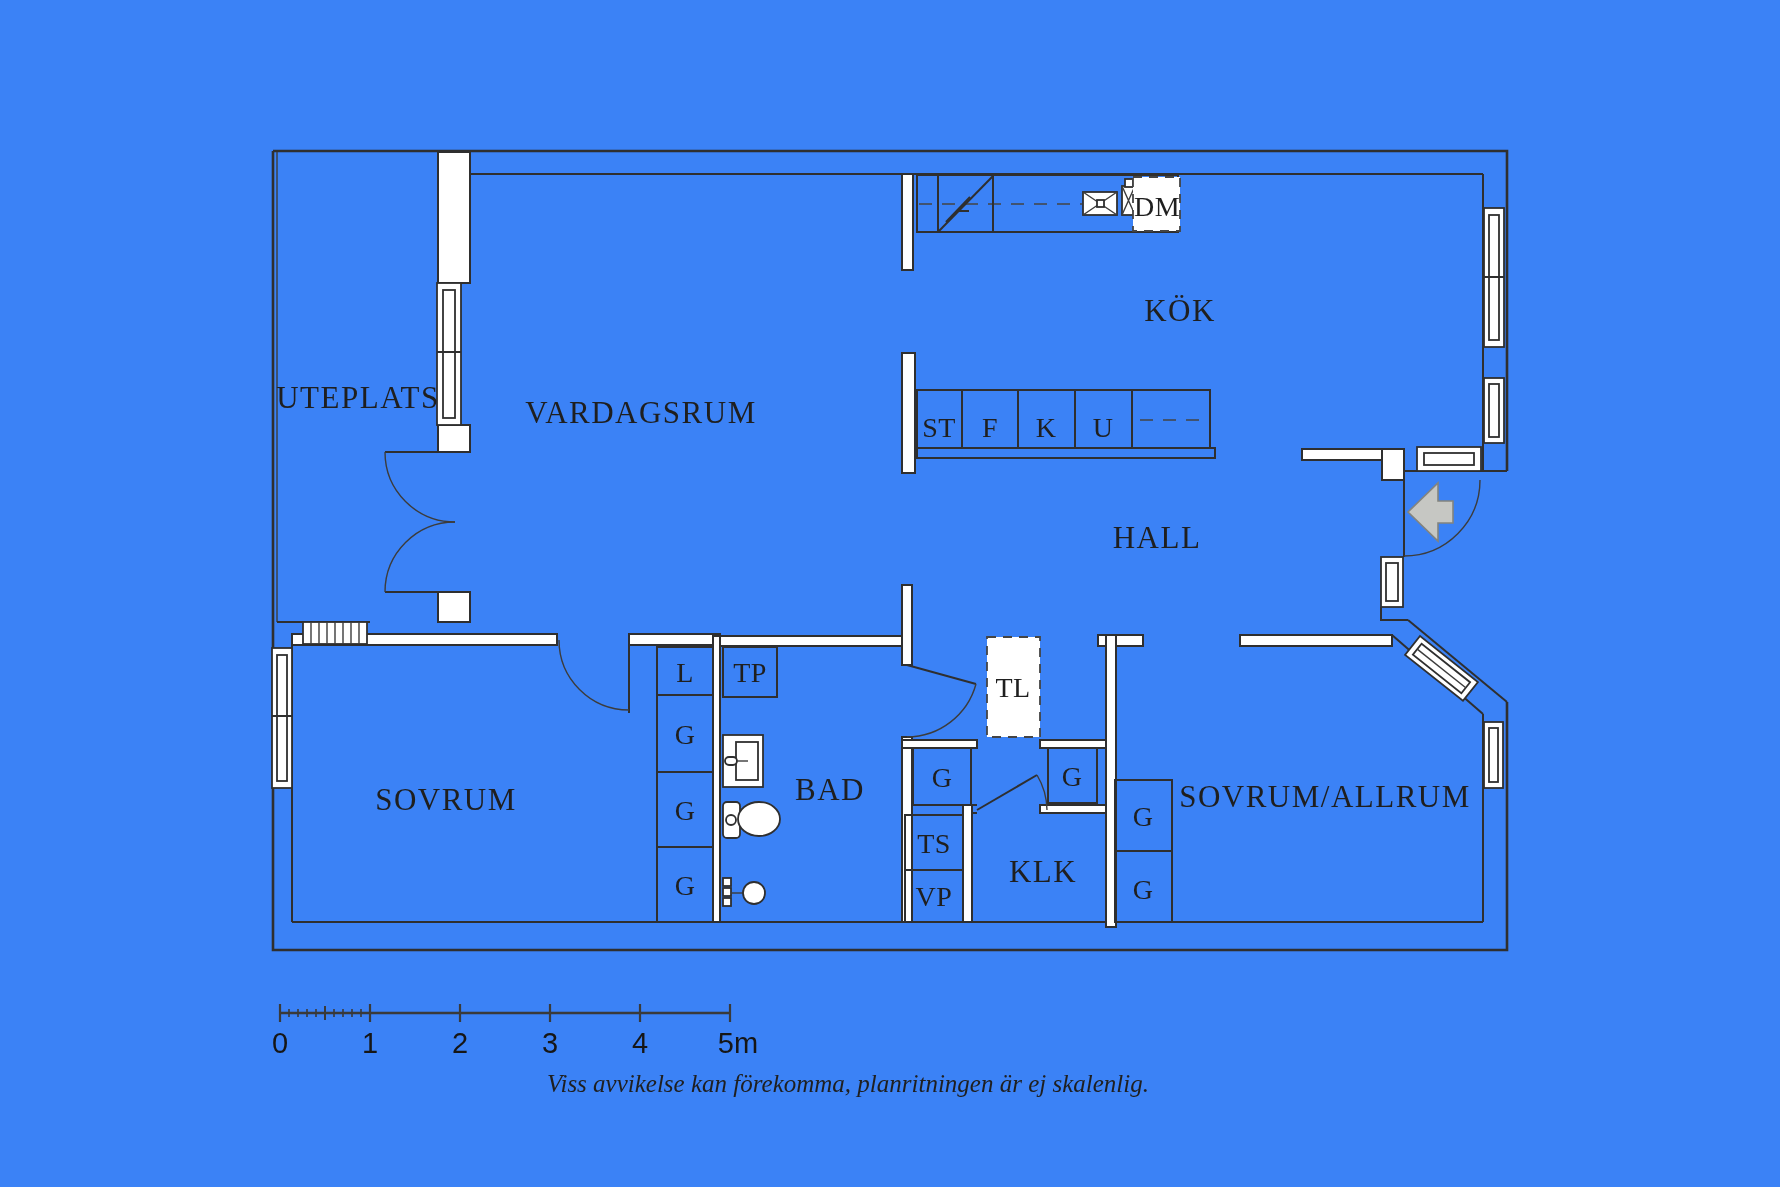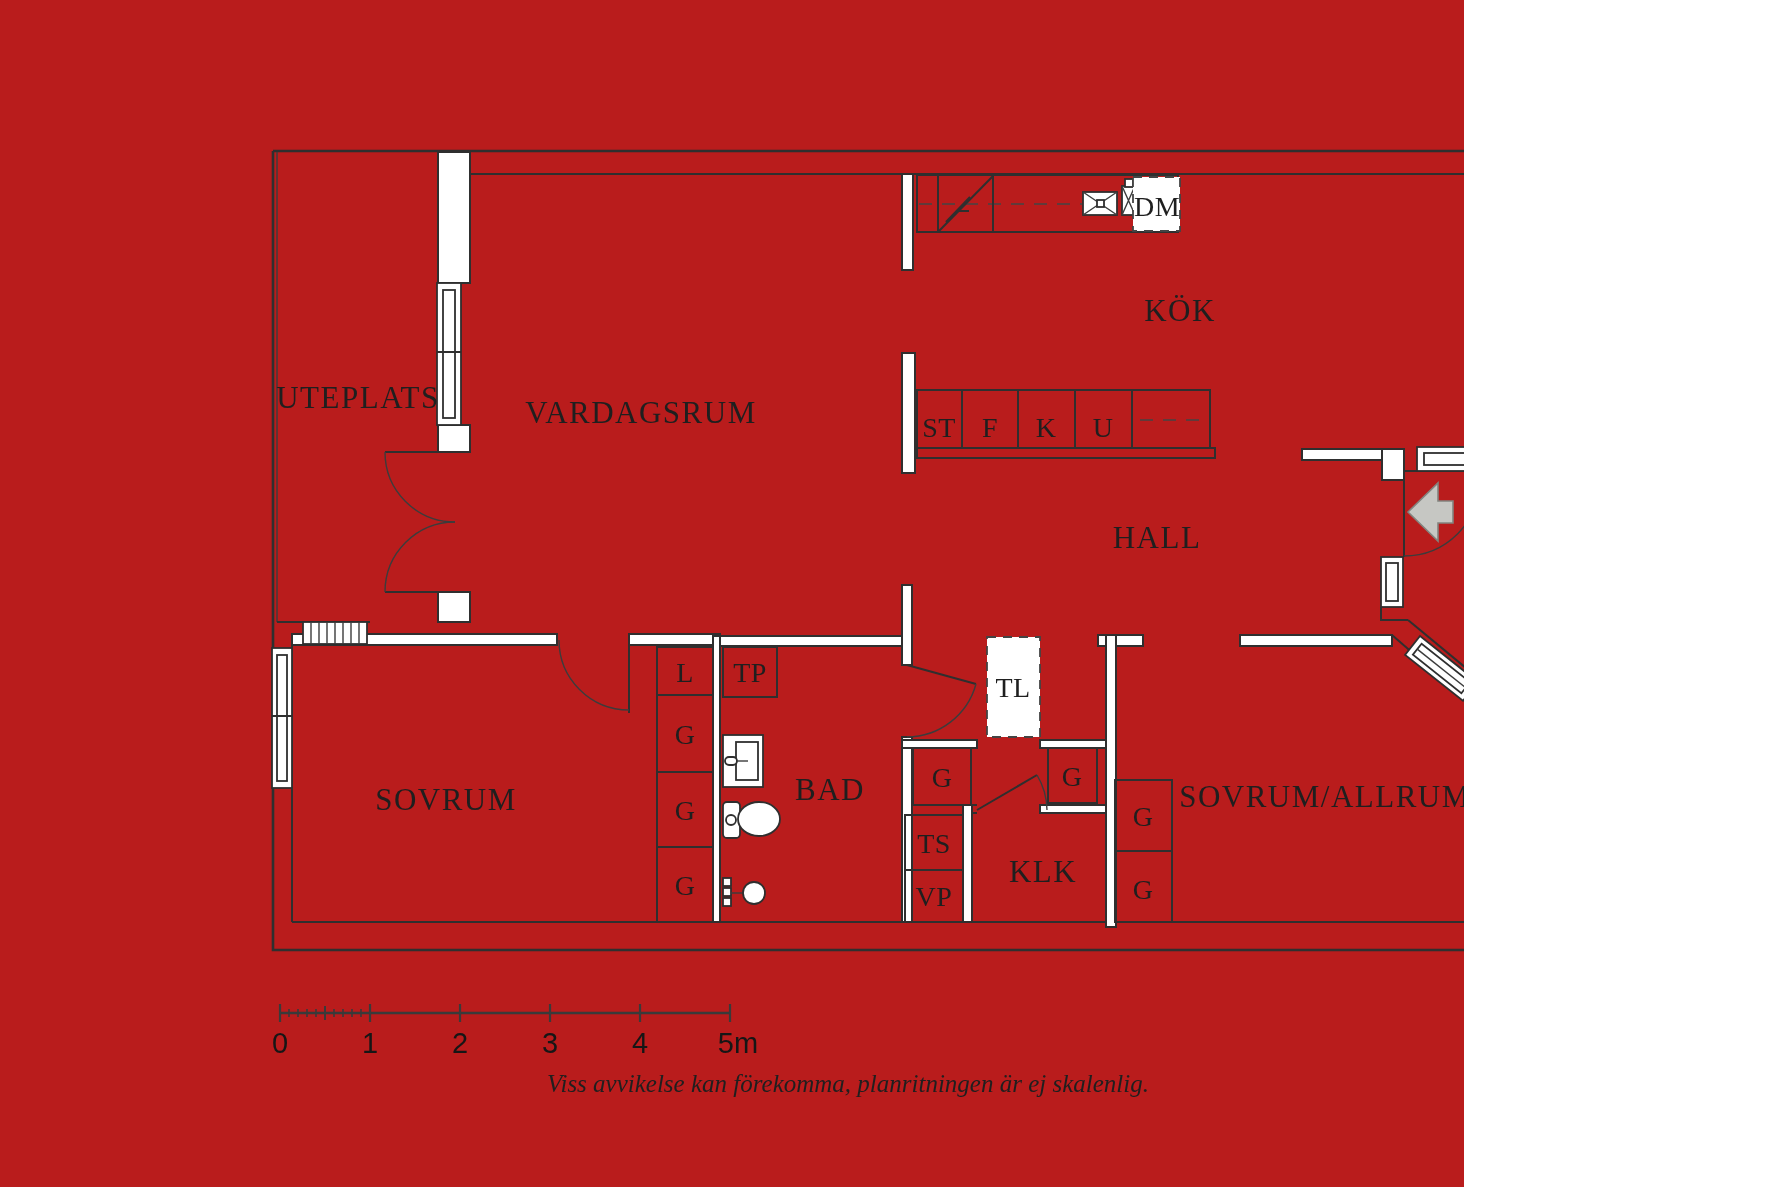--- a/index.html
+++ b/index.html
@@ -1,16 +1,16 @@
 <!DOCTYPE html>
 <html><head>
 <meta charset="utf-8">
 <style>
   html,body{margin:0;padding:0;background:#ffffff;}
-  .stage{position:relative;width:1464px;height:1187px;background:#b91c1c;overflow:hidden;}
+  .stage{position:relative;width:1780px;height:1187px;background:#3b82f6;overflow:hidden;}
   svg{position:absolute;left:0;top:0;}
   .wall{fill:#ffffff;stroke:#2f2f2f;stroke-width:2;}
   .wline{stroke:#2f2f2f;stroke-width:2;fill:none;}
   .outer{stroke:#2f2f2f;stroke-width:2.6;fill:none;}
   .thin{stroke:#3c3c3c;stroke-width:1.4;fill:none;}
   .arc{stroke:#3c3c3c;stroke-width:1.4;fill:none;}
   .dash{stroke:#444;stroke-width:1.6;fill:none;stroke-dasharray:13 10;}
   .dashbox{fill:#ffffff;stroke:#444;stroke-width:1.8;stroke-dasharray:9 7;}
   .fixt{fill:#ffffff;stroke:#2f2f2f;stroke-width:1.8;}
   .win{fill:#ffffff;stroke:#2f2f2f;stroke-width:1.8;}

